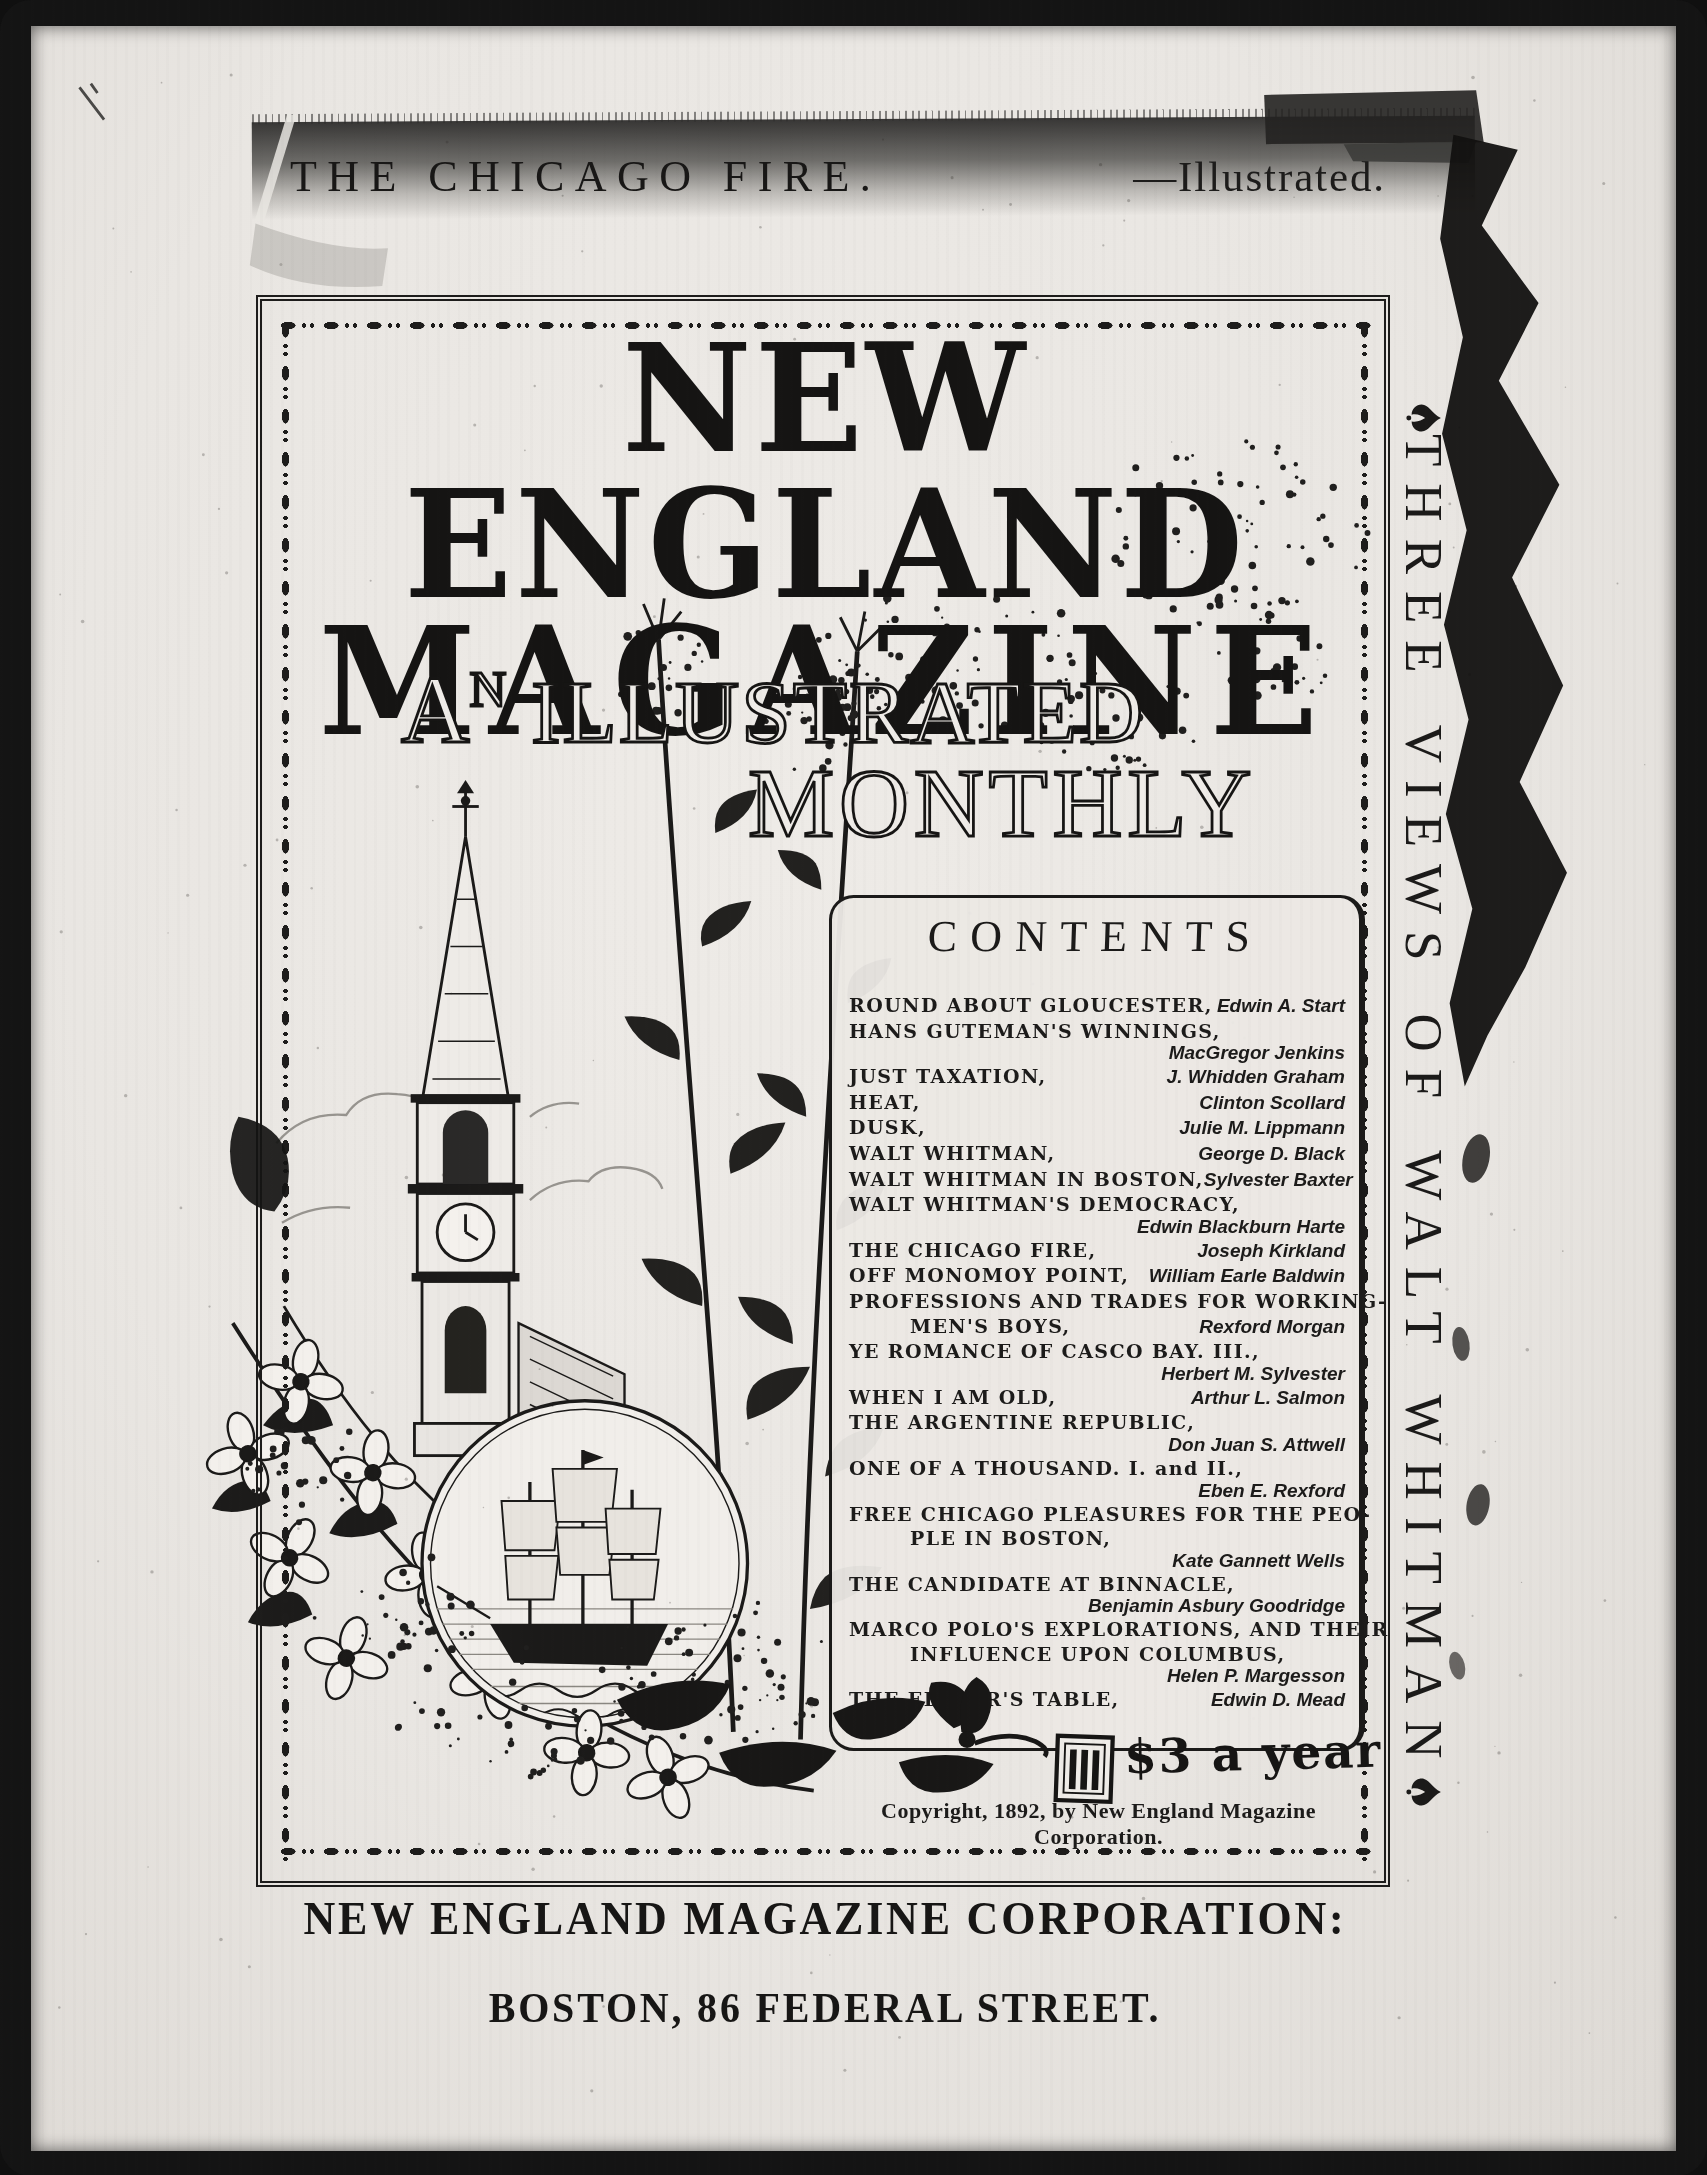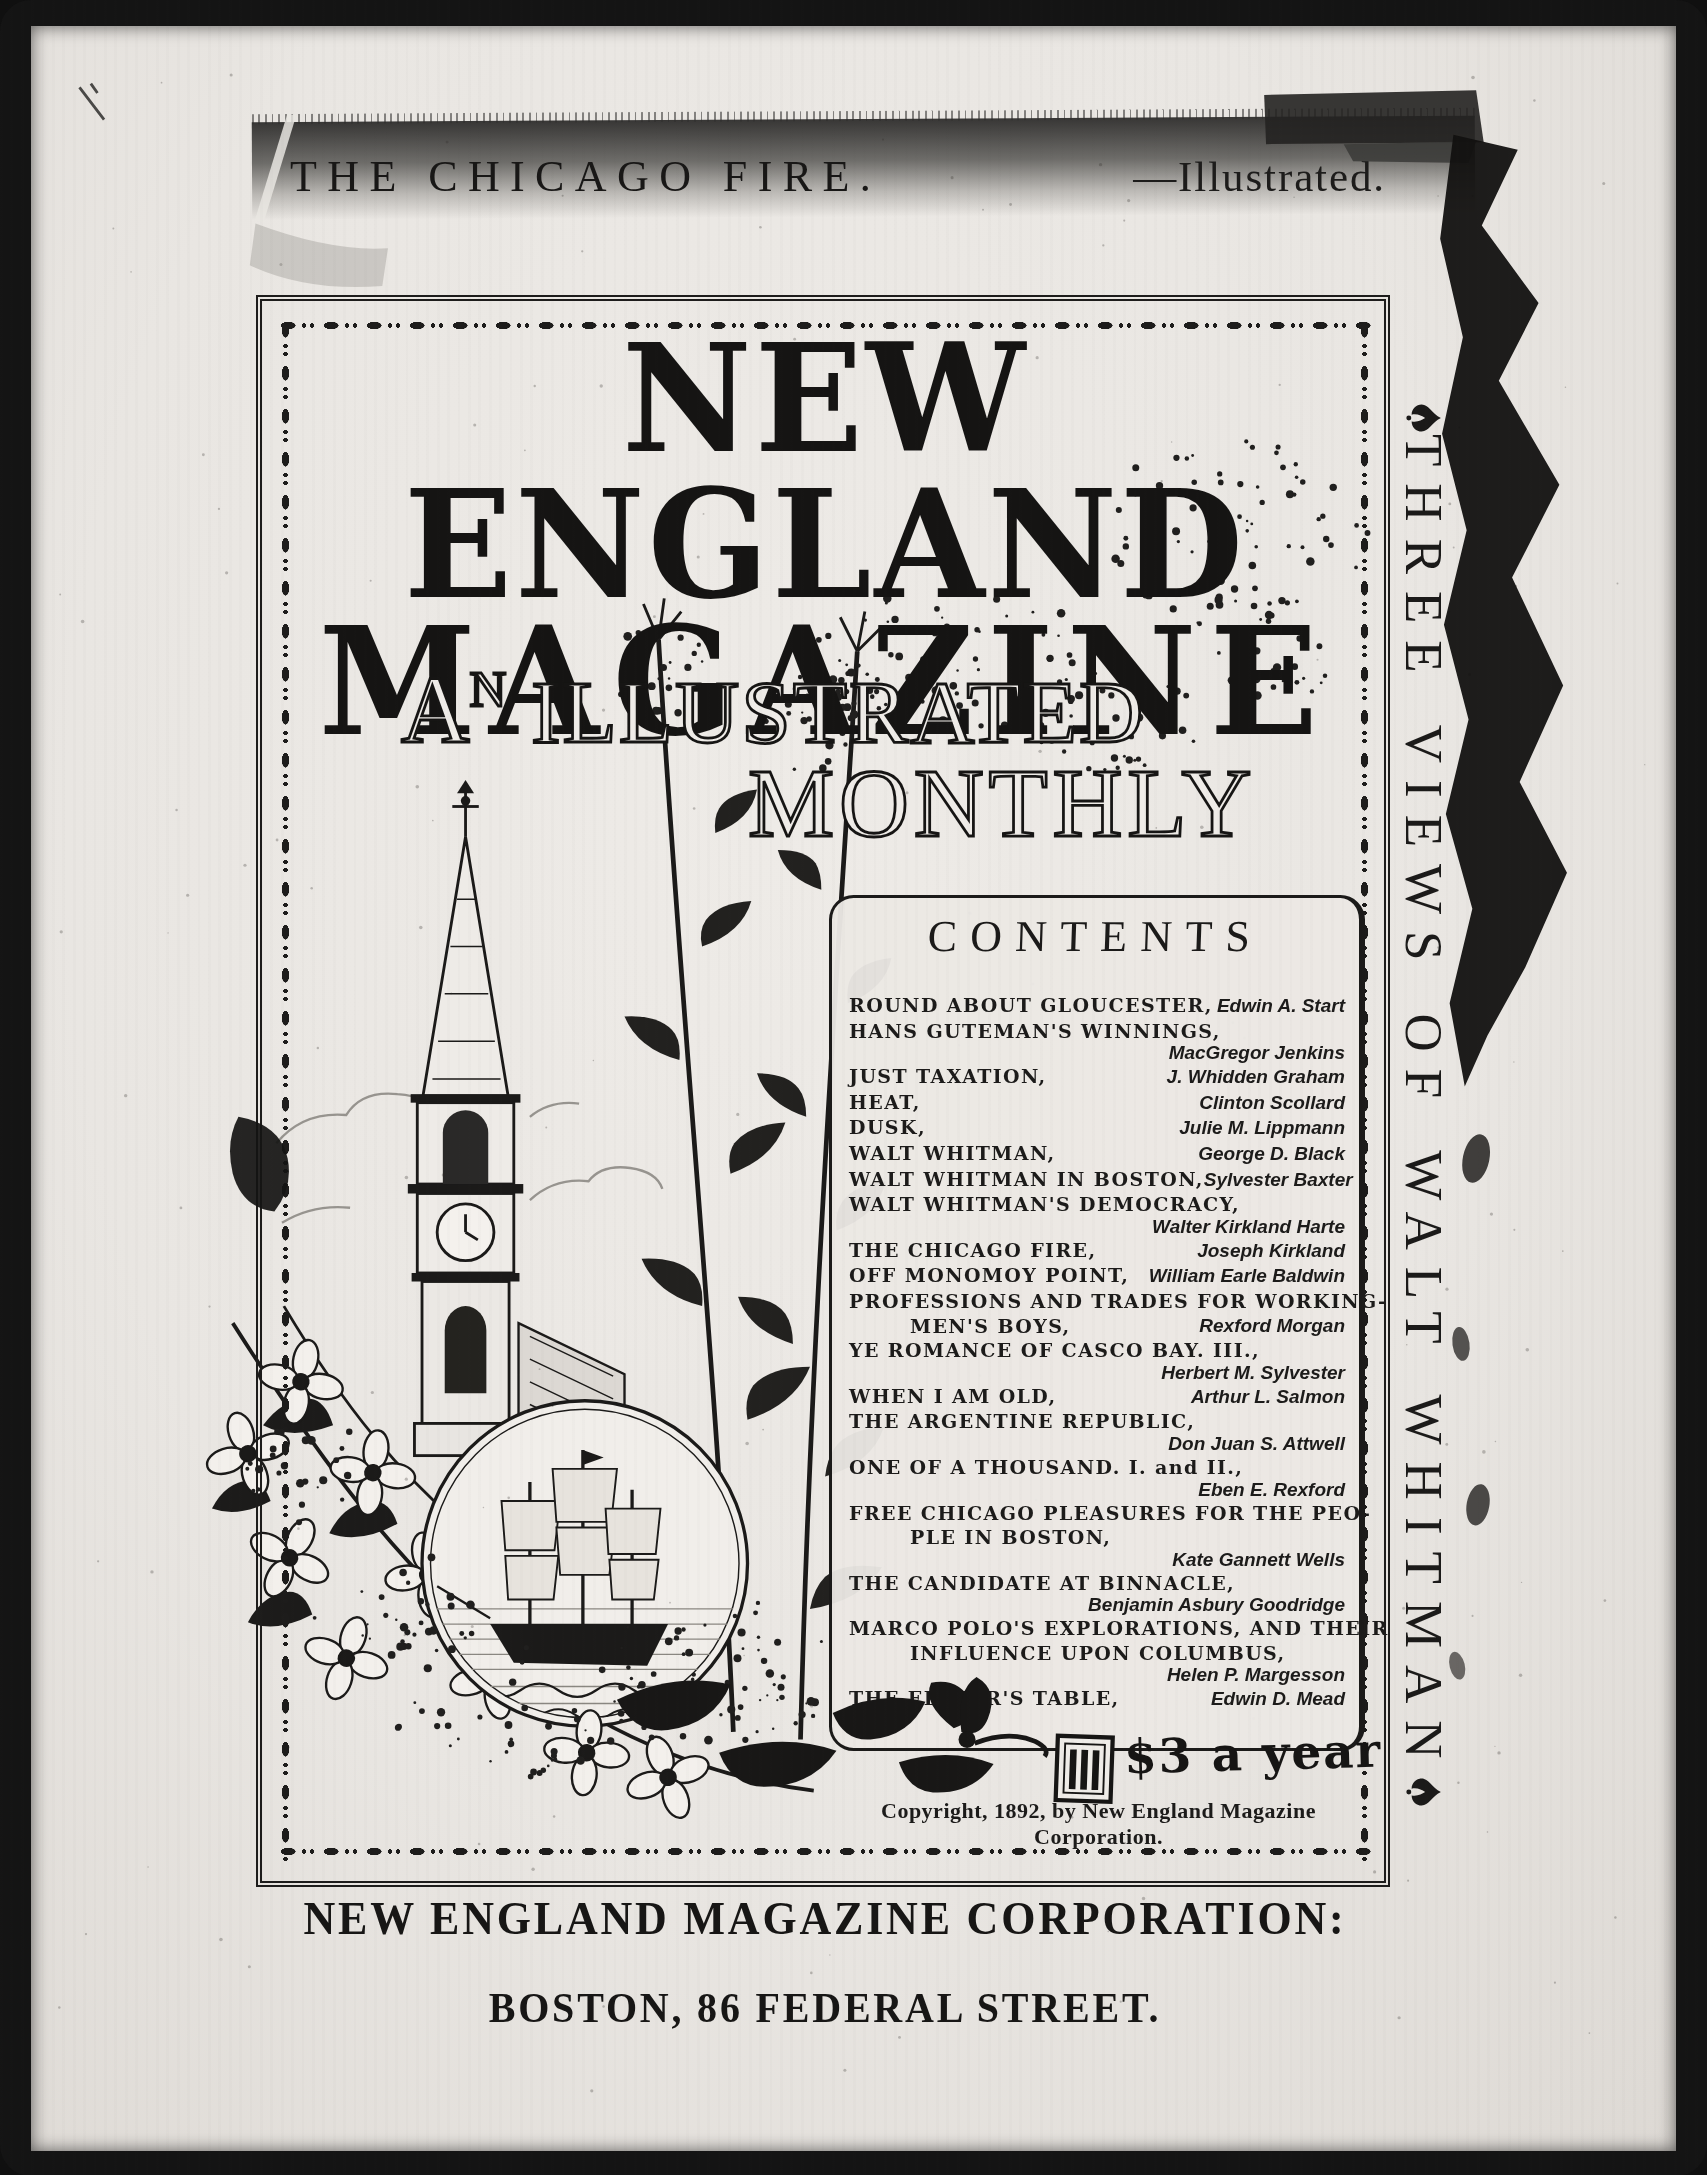--- a/index.html
+++ b/index.html
@@ -55,21 +55,21 @@
   .cbox{position:absolute;left:829px;top:895px;width:536px;height:856px;box-sizing:border-box;
         border:3.8px solid #1b1a19;border-right-width:6.6px;border-radius:24.6px;
         background:rgba(235,232,228,.96);z-index:3;}
   .cheading{position:absolute;left:0;top:13.2px;width:100%;text-align:center;font-size:44px;
         letter-spacing:13.2px;color:#1b1a19;transform:skewX(-2deg);font-weight:normal;}
   .toc{position:absolute;left:17px;top:95px;width:496px;}
   .trow{display:flex;justify-content:space-between;align-items:baseline;line-height:24.6px;}
   .t{font-family:"DejaVu Serif",serif;font-weight:bold;font-size:19px;letter-spacing:1.4px;white-space:nowrap;}
   .a{font-family:"Liberation Sans",sans-serif;font-weight:bold;font-style:italic;font-size:19px;white-space:nowrap;}
   .arow{text-align:right;line-height:20px;}
-  .cont{padding-left:61px;align-items:center;}
+  .cont{padding-left:61px;}
   
   .sub-price{position:absolute;left:1124px;top:1726px;z-index:7;font-family:"DejaVu Serif",serif;
         font-weight:bold;font-size:47px;letter-spacing:1.9px;transform:rotate(-1.5deg);color:#161514;}
   .copyright{position:absolute;left:829px;top:1798px;width:539px;text-align:center;z-index:5;
         font-size:22px;font-weight:bold;letter-spacing:0.5px;}
   .publine{position:absolute;left:257px;width:1136px;text-align:center;z-index:5;font-weight:bold;color:#171615;}
   .pub1{top:1893px;font-size:44px;letter-spacing:2.8px;transform:scaleY(1.05);}
   .pub2{top:1984px;font-size:40px;letter-spacing:2.8px;transform:scaleY(1.05);}
   
   .vbanner{position:absolute;left:748px;top:1034px;width:1353px;height:89px;transform:rotate(90deg);
@@ -909,21 +909,21 @@
           <span class="t">WALT WHITMAN,</span>
           <span class="a">George D. Black</span>
         </div>
       <div class="trow">
           <span class="t">WALT WHITMAN IN BOSTON,</span>
           <span class="a">Sylvester Baxter</span>
         </div>
       <div class="trow">
           <span class="t">WALT WHITMAN'S DEMOCRACY,</span>
         </div>
-      <div class="arow"><span class="a">Walter Kirkland Harte</span></div>
+      <div class="arow"><span class="a">Edwin Blackburn Harte</span></div>
       <div class="trow">
           <span class="t">THE CHICAGO FIRE,</span>
           <span class="a">Joseph Kirkland</span>
         </div>
       <div class="trow">
           <span class="t">OFF MONOMOY POINT,</span>
           <span class="a">William Earle Baldwin</span>
         </div>
       <div class="trow">
           <span class="t">PROFESSIONS AND TRADES FOR WORKING-</span>

